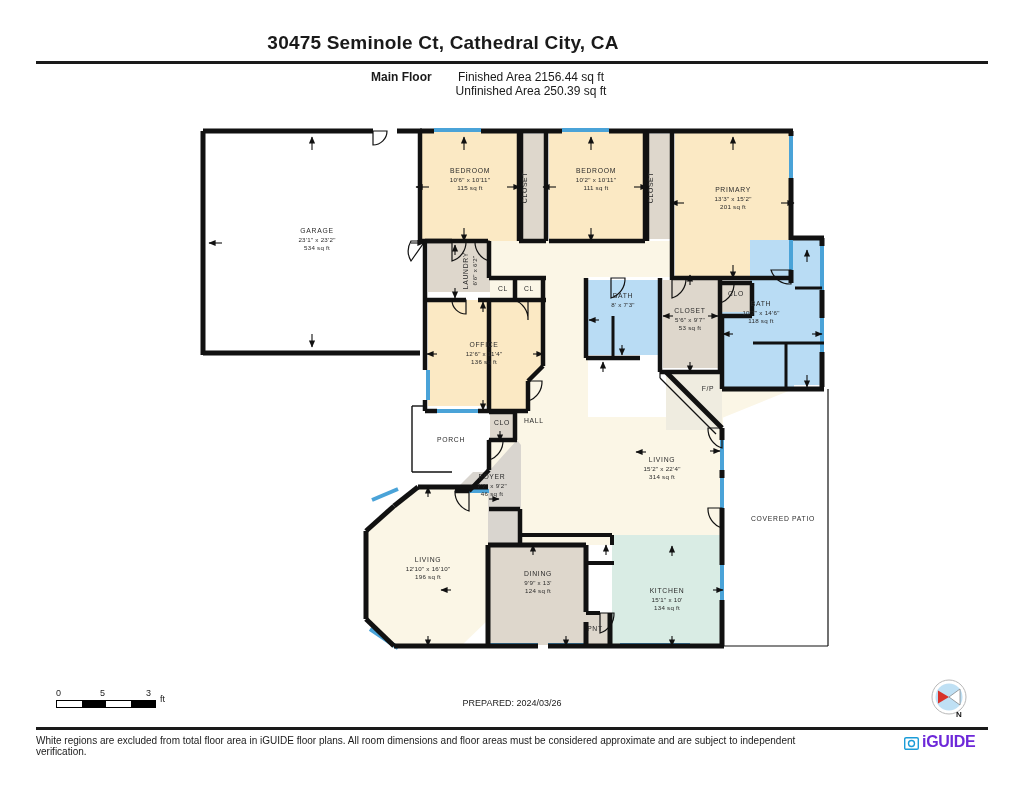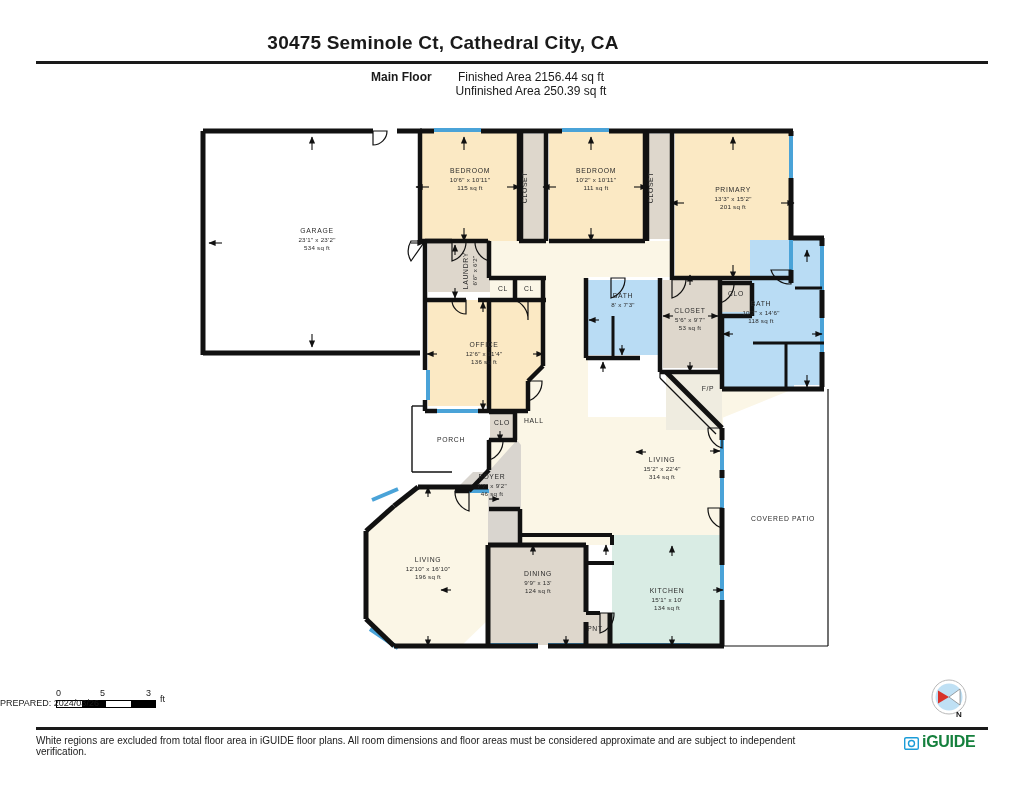--- a/index.html
+++ b/index.html
@@ -61,36 +61,36 @@
   .scale-nums { position: absolute; left: 52px; top: 688px; width: 120px; font-size: 9px; }
   .scale-nums span { position: absolute; }
   .sb-bar { display: flex; width: 100px; height: 8px; border: 1px solid #000; }
   .sb-seg { flex: 1 1 25%; }
   .sb-seg.w { background: #fff; }
   .sb-seg.b { background: #000; }
   .sb-ft { position: absolute; left: 160px; top: 694px; font-size: 9px; }
 
   .prepared {
     position: absolute; left: 0; top: 698px; width: 1024px;
-    font-size: 9px;
+    text-align: center; font-size: 9px;
   }
 
   .rule-bottom {
     position: absolute; top: 727px; left: 36px; width: 952px; height: 3px;
     background: #1a1a1a;
   }
   .disclaimer {
     position: absolute; top: 735px; left: 36px; width: 800px;
     font-size: 10px; color: #1a1a1a;
   }
 
   .compass { position: absolute; left: 926px; top: 676px; width: 46px; height: 46px; }
   .brand { position: absolute; left: 904px; top: 733px; display: flex; align-items: center; gap: 3px; }
   .brand-mark { width: 15px; height: 13px; }
-  .brand-txt { font-size: 16px; font-weight: bold; color: #15803d; letter-spacing: -.3px; }
+  .brand-txt { font-size: 16px; font-weight: bold; color: #6d28d9; letter-spacing: -.3px; }
 </style>
 </head>
 <body>
 
 <div class="page">
 
   <div class="title">30475 Seminole Ct, Cathedral City, CA</div>
   <div class="rule-top"></div>
   <div class="floor-info">
     <div class="floor-row">

